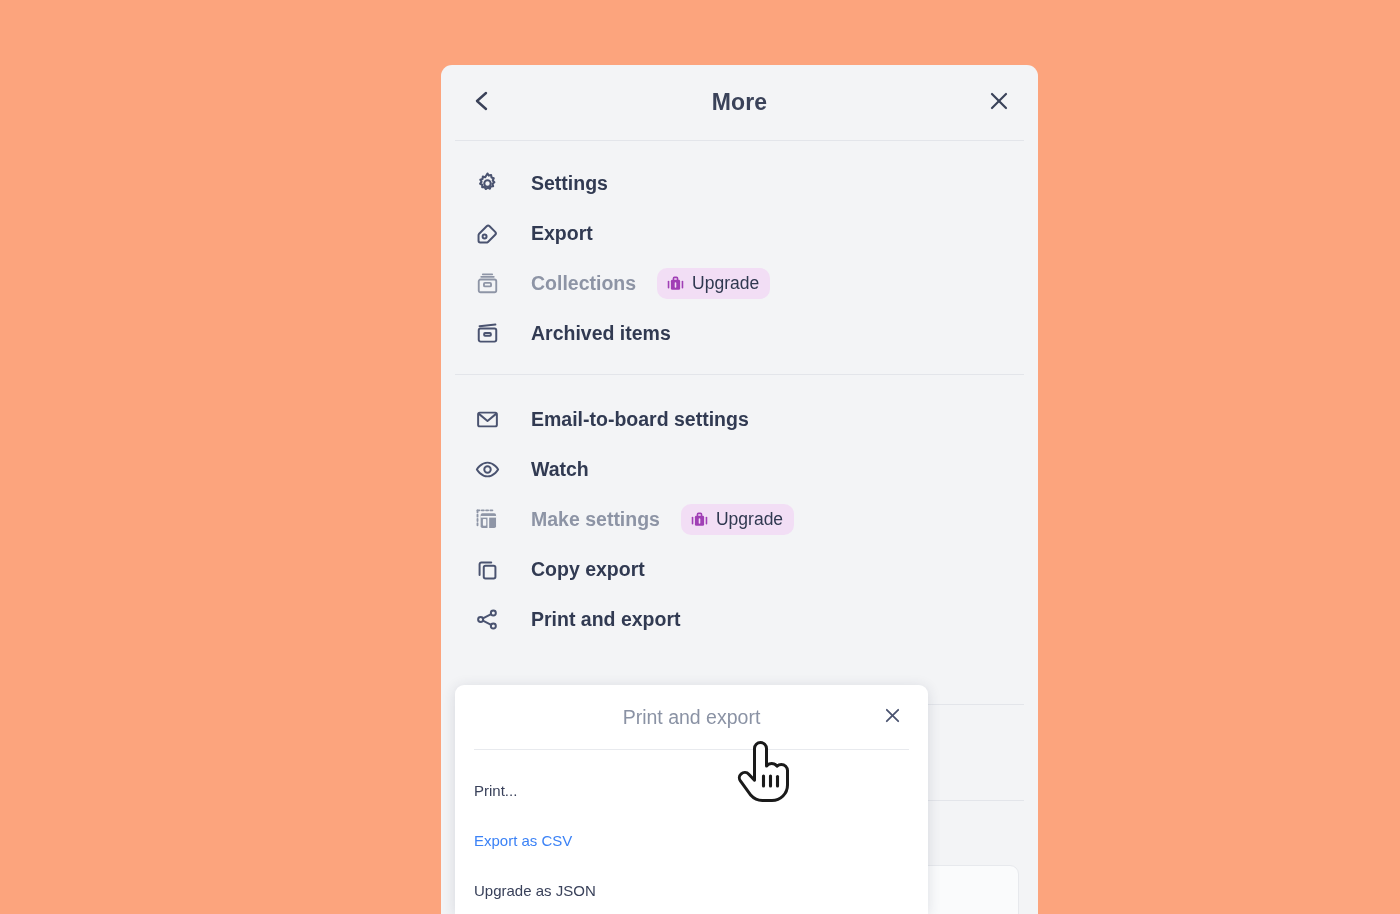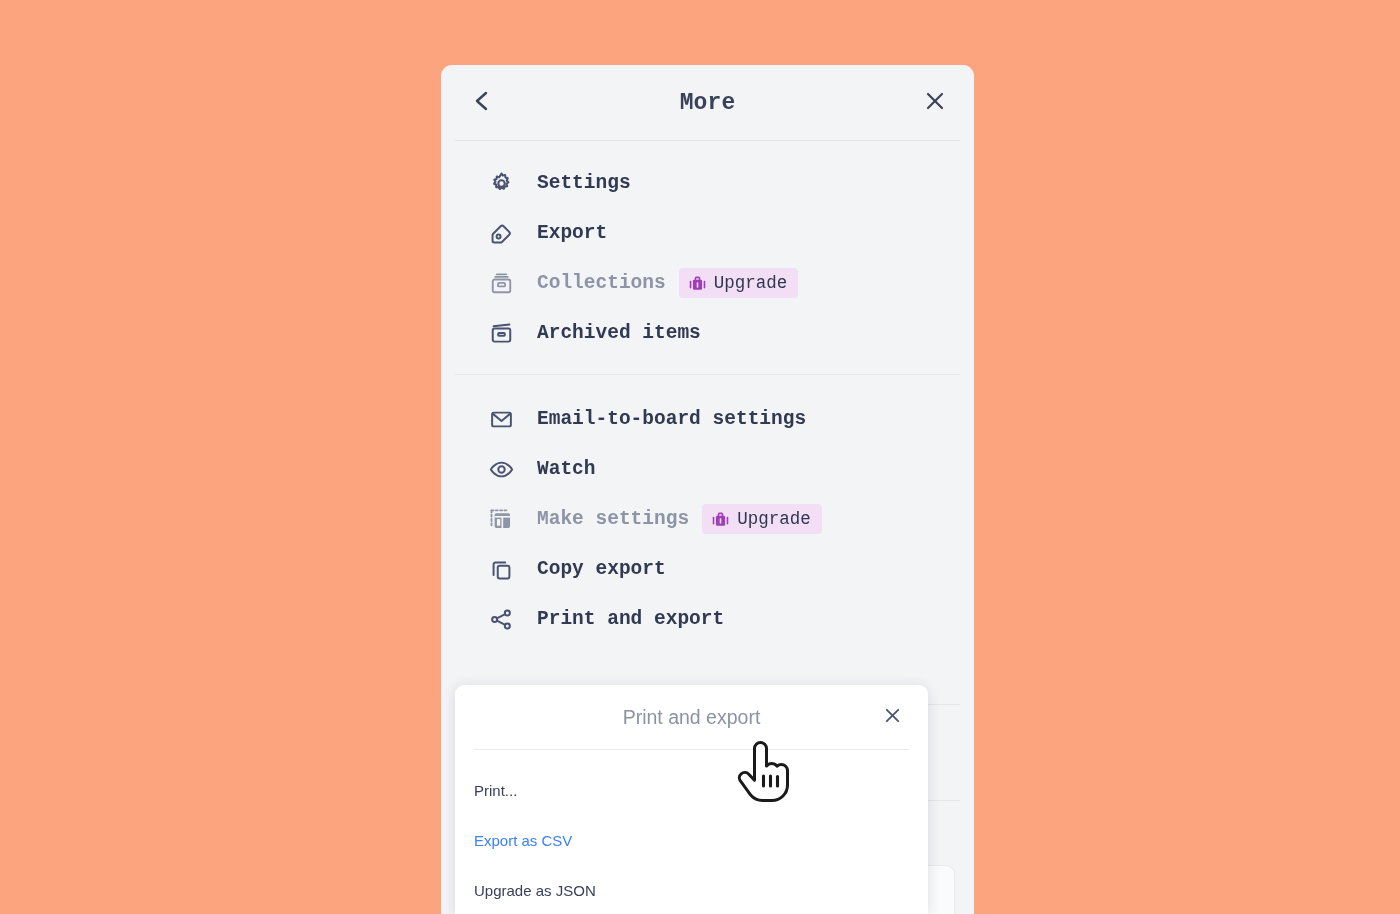--- a/index.html
+++ b/index.html
@@ -15,26 +15,25 @@
     background: #FCA47D;
     font-family: "Liberation Sans", sans-serif;
     position: relative;
   }
 
   
   .panel {
     position: absolute;
     left: 441px;
     top: 65px;
-    width: 533px;
+    width: 597px;
     height: 849px;
     background: #F3F4F6;
     border-radius: 11px 11px 0 0;
     overflow: hidden;
-    font-family: Liberation Mono, monospace;
   }
 
   .panel-header {
     position: relative;
     height: 75px;
     display: flex;
     align-items: center;
     justify-content: center;
   }
 
@@ -69,22 +68,21 @@
 
   .menu-group { padding: 17px 0 16px 0; }
   .menu-group.second { padding-top: 19px; }
 
   .menu-item {
     display: flex;
     align-items: center;
     height: 50px;
     padding: 0 0 0 34px;
     cursor: pointer;
-    gap: 0;
-    margin-left: 14px;
+    gap: 8px;
   }
 
   .mi-icon {
     width: 34px;
     flex: 0 0 34px;
     display: flex;
     align-items: center;
     justify-content: flex-start;
     color: #4A5370;
   }
@@ -97,21 +95,21 @@
     white-space: nowrap;
     margin-left: 14px;
   }
   .mi-label.dim { color: #8D94A5; font-weight: bold; }
 
   .badge {
     display: inline-flex;
     align-items: center;
     gap: 7px;
     background: #F2DEF5;
-    border-radius: 4px;
+    border-radius: 10px;
     padding: 5px 11px 5px 9px;
     margin-left: 13px;
     cursor: pointer;
   }
   .badge-text {
     font-size: 17.5px;
     color: #2F3850;
     font-weight: normal;
   }
   .badge-icon { display: flex; color: #A03FB5; }

